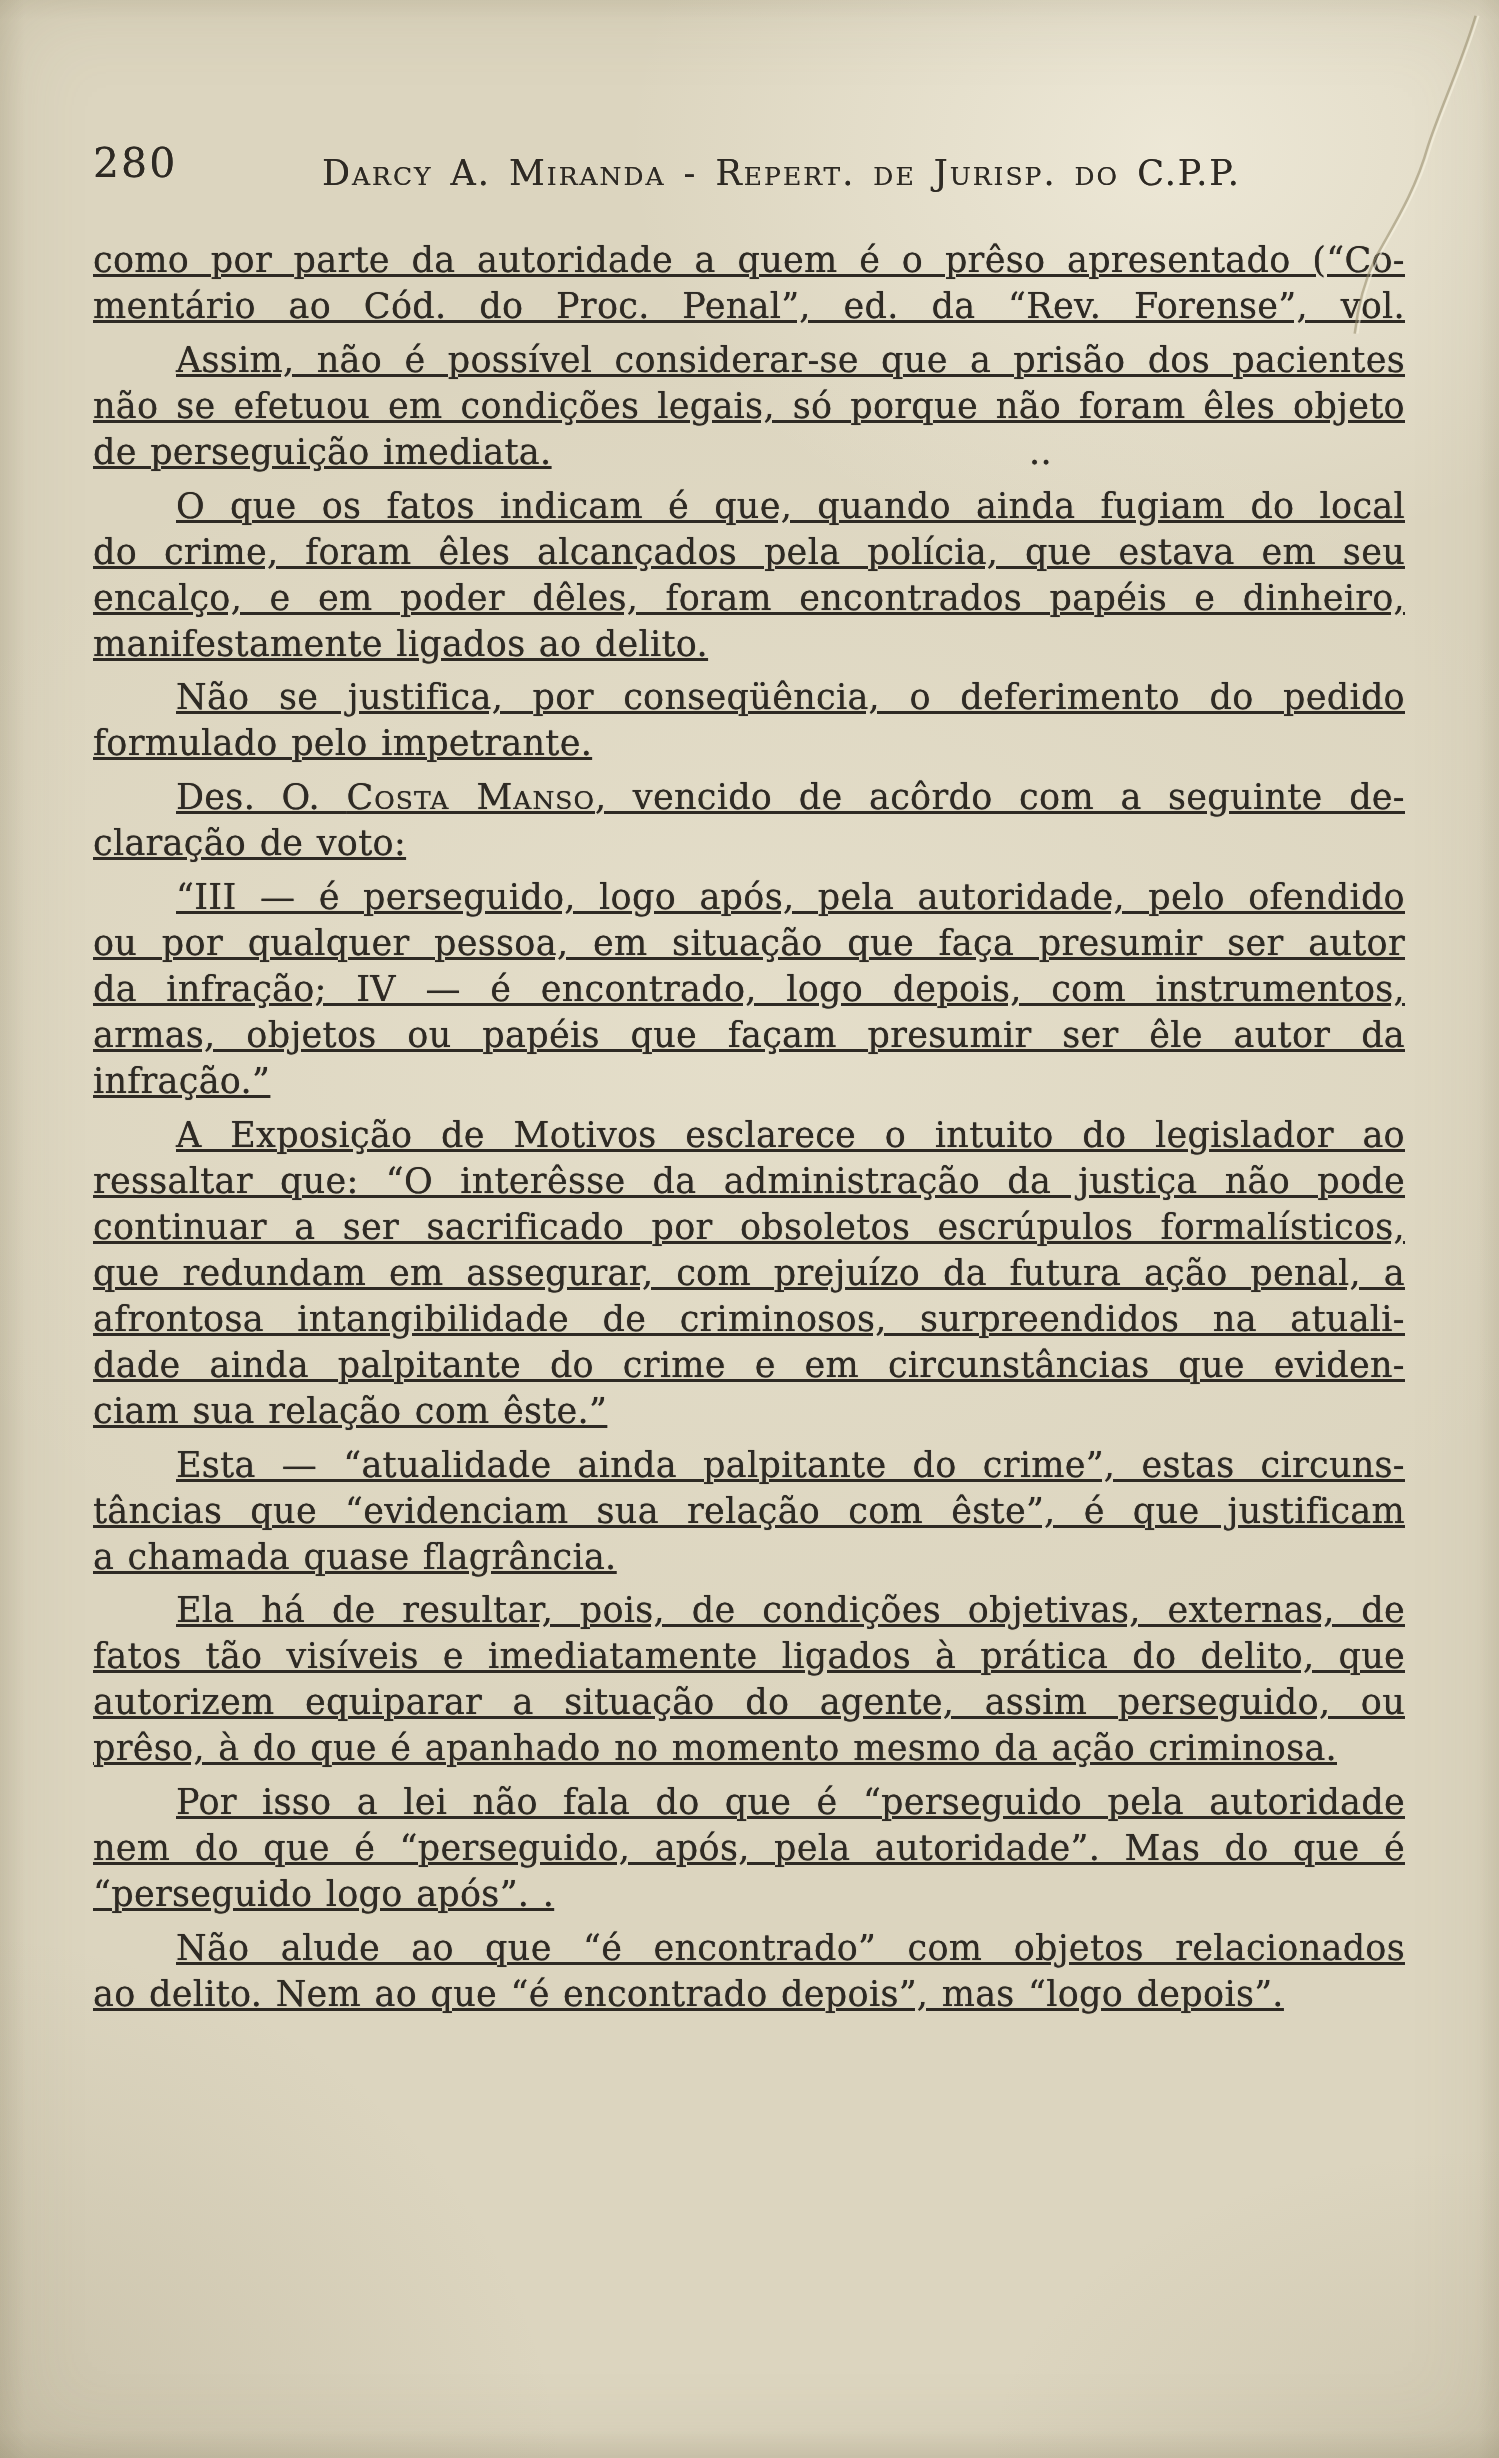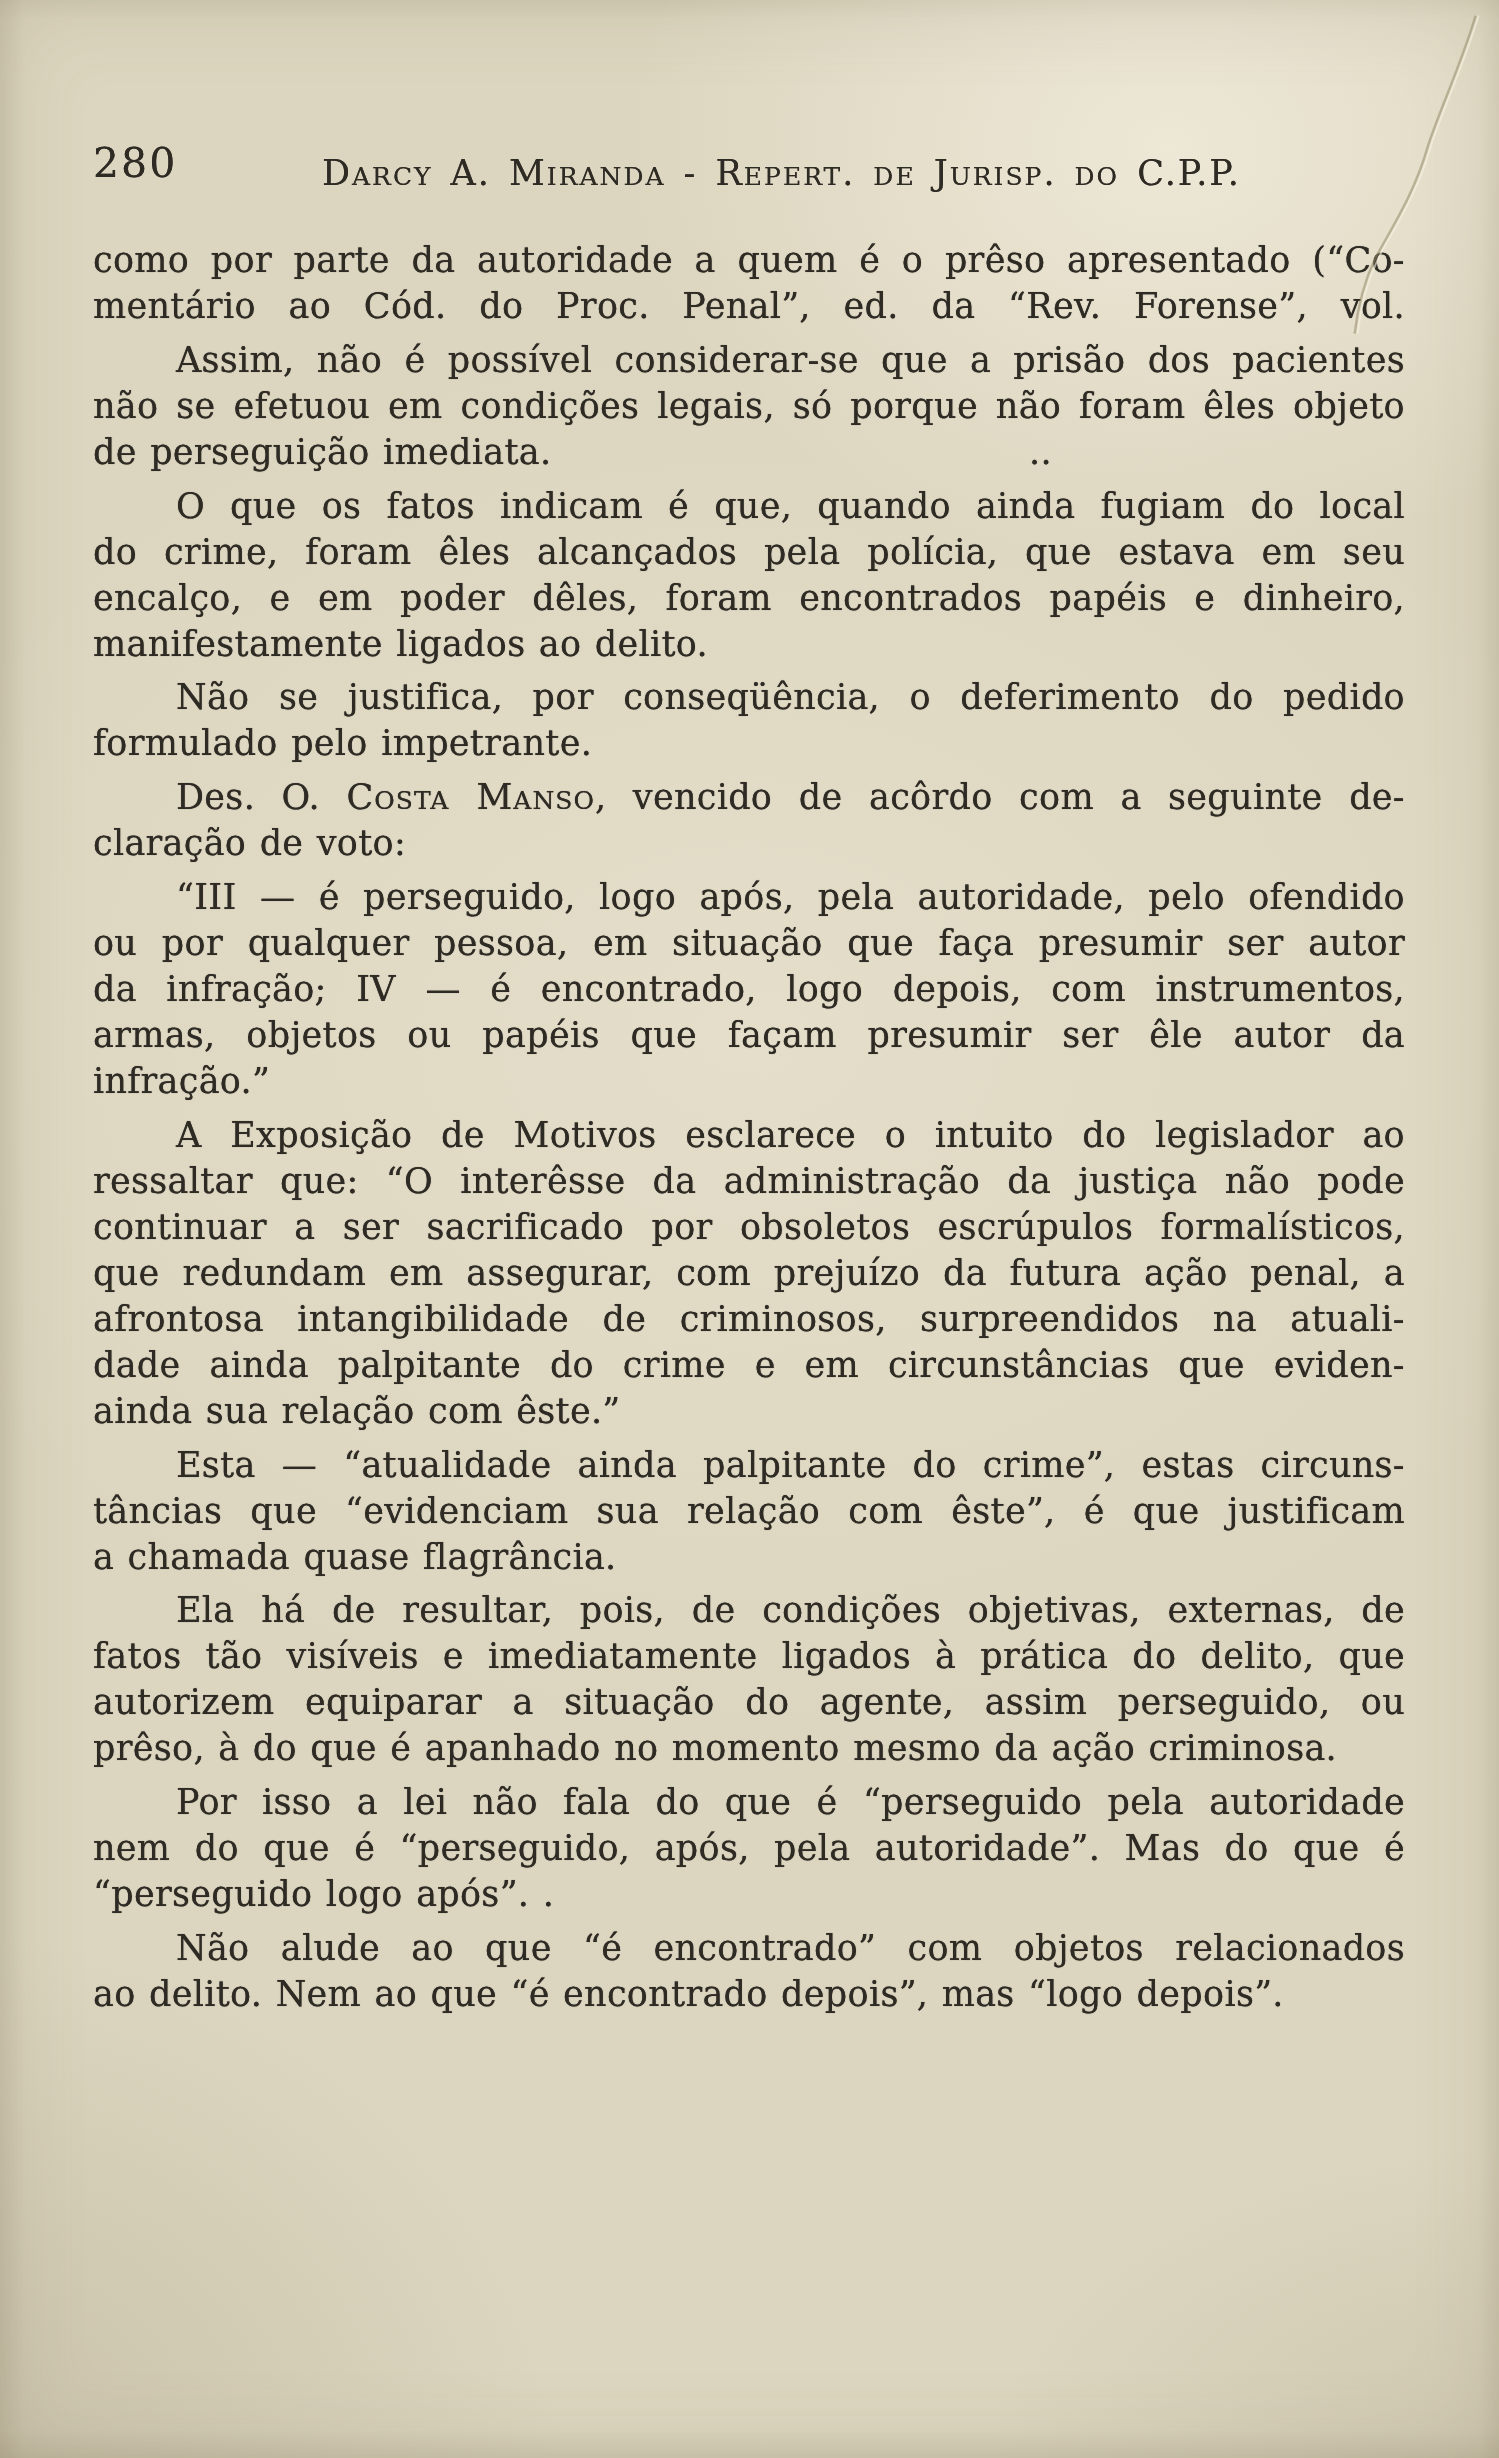--- a/index.html
+++ b/index.html
@@ -64,20 +64,21 @@
     word-spacing: 2px;
     text-shadow: 0 0 0.7px rgba(46,42,36,0.9);
   }
   .para { margin: 0 0 7.8px 0; }
   .para:last-child { margin-bottom: 0; }
   .line {
     position: relative;
     line-height: 46px;
     text-align: justify;
     text-align-last: justify;
+    text-decoration: underline;
   }
   .line.last { text-align-last: left; }
   .line.indent { text-indent: 83px; }
   .sc { font-variant: small-caps; letter-spacing: 1px; }
   .suffix { position: absolute; top: 0; }
   .crease {
     position: absolute;
     inset: 0;
     pointer-events: none;
   }
@@ -123,21 +124,21 @@
         <div class="line">armas, objetos ou papéis que façam presumir ser êle autor da</div>
         <div class="line last">infração.”</div>
       </div>
       <div class="para">
         <div class="line indent">A Exposição de Motivos esclarece o intuito do legislador ao</div>
         <div class="line">ressaltar que: “O interêsse da administração da justiça não pode</div>
         <div class="line">continuar a ser sacrificado por obsoletos escrúpulos formalísticos,</div>
         <div class="line">que redundam em assegurar, com prejuízo da futura ação penal, a</div>
         <div class="line">afrontosa intangibilidade de criminosos, surpreendidos na atuali-</div>
         <div class="line">dade ainda palpitante do crime e em circunstâncias que eviden-</div>
-        <div class="line last">ainda sua relação com êste.”</div>
+        <div class="line last">ciam sua relação com êste.”</div>
       </div>
       <div class="para">
         <div class="line indent">Esta — “atualidade ainda palpitante do crime”, estas circuns-</div>
         <div class="line">tâncias que “evidenciam sua relação com êste”, é que justificam</div>
         <div class="line last">a chamada quase flagrância.</div>
       </div>
       <div class="para">
         <div class="line indent">Ela há de resultar, pois, de condições objetivas, externas, de</div>
         <div class="line">fatos tão visíveis e imediatamente ligados à prática do delito, que</div>
         <div class="line">autorizem equiparar a situação do agente, assim perseguido, ou</div>

